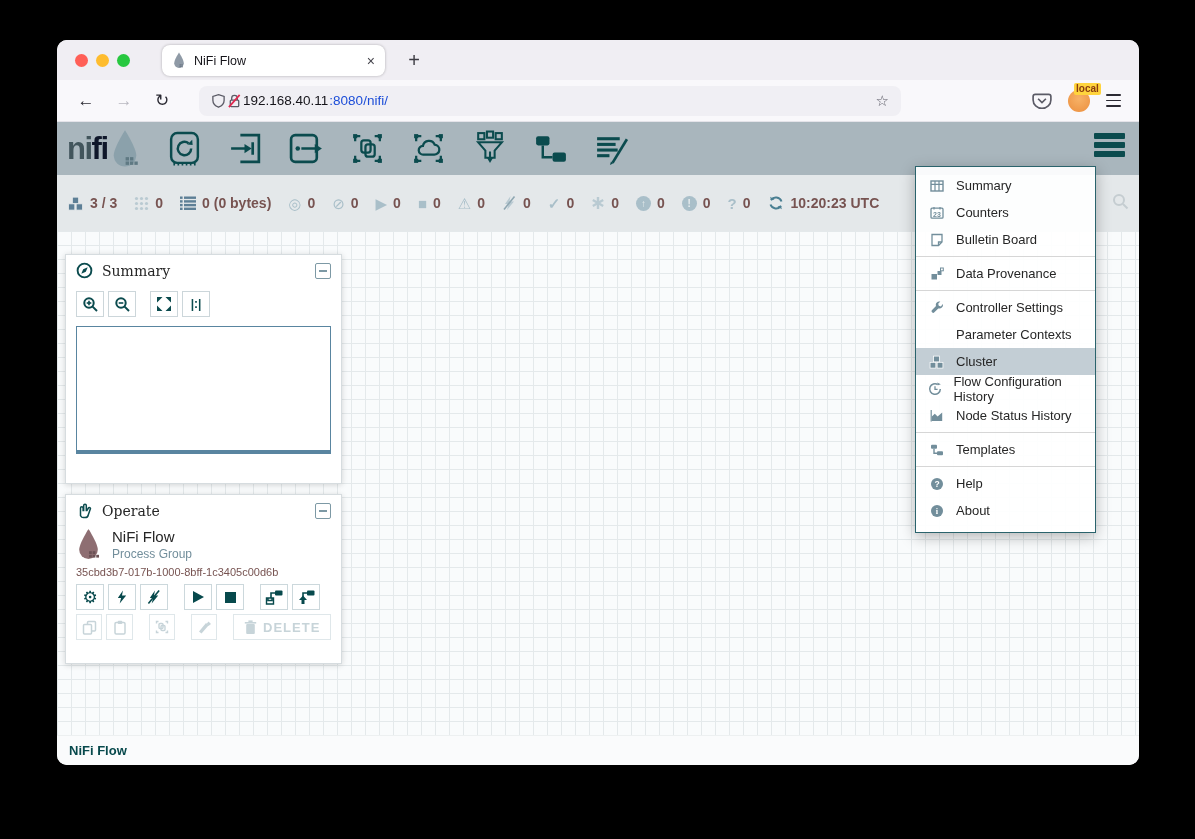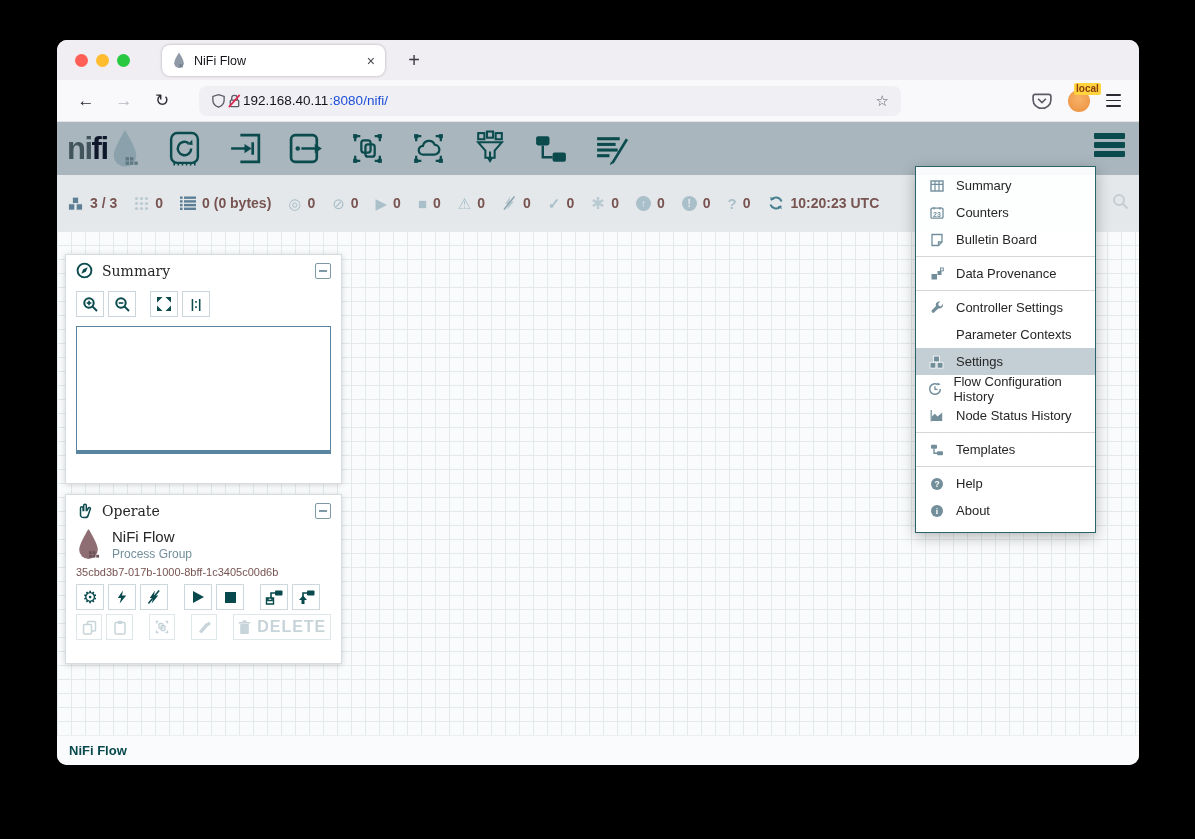--- a/index.html
+++ b/index.html
@@ -87,21 +87,21 @@
   .op-panel { top:263px; height:170px; }
   .op-flow { display:flex; align-items:center; gap:11px; padding:2px 10px 0; }
   .op-name { font-size:15px; color:#262626; }
   .op-type { font-size:12px; color:#728e9b; margin-top:2px; }
   .op-id { padding:5px 10px 2px; font-size:11px; color:#775351; }
   .op-row { display:flex; gap:4px; padding:4px 10px 0; }
   .obtn { width:28px; height:26px; border:1px solid #ccd8dc; background:#fff; color:#07494c;
           display:flex; align-items:center; justify-content:center; font-size:15px; }
   .obtn.gap { margin-left:12px; }
   .obtn.dis { border-color:#dfe7ea; color:#c7d4d9; }
-  .obtn.delete { width:104px; gap:6px; font-size:16px; letter-spacing:1px; color:#c7d4d9; font-weight:bold; }
+  .obtn.delete { width:104px; gap:6px; font-size:13px; letter-spacing:1px; color:#c7d4d9; font-weight:bold; }
 
   
   .menu { position:absolute; left:858px; top:126px; width:181px; height:367px;
           background:rgba(255,255,255,0.93); border:1px solid #2a636c;
           box-shadow:0 4px 14px rgba(0,0,0,.28); padding:5px 0; z-index:50; }
   .mitem { height:27px; display:flex; align-items:center; gap:11px; padding:0 12px;
            font-size:13px; color:#262626; }
   .mitem.active { background:#c3ced5; }
   .micon { width:17px; display:flex; align-items:center; justify-content:center; color:#728e9b; }
   .msep { border-top:1px solid #d6d6d6; margin:3px 0; }
@@ -568,21 +568,21 @@
       <span>Parameter Contexts</span>
     </div>
     <div class="mitem active">
       <span class="micon">
         <svg width="15" height="14" viewBox="0 0 14 13" fill="currentColor" stroke="#fff" stroke-width="0.7">
           <rect x="4.3" y="1" width="5.4" height="5.4"></rect>
             <rect x="1" y="6.8" width="5.4" height="5.4"></rect>
             <rect x="7.6" y="6.8" width="5.4" height="5.4"></rect>
         </svg>
         </span>
-      <span>Settings</span>
+      <span>Cluster</span>
     </div>
     <div class="mitem">
       <span class="micon">
         <svg width="14" height="14" viewBox="0 0 14 14" fill="none" stroke="currentColor" stroke-width="1.5">
           <path d="M12.3 7 A5.3 5.3 0 1 1 9.8 2.5"></path>
           <path d="M9.2 0.6 L10.2 3.3 L12.8 2.2Z" fill="currentColor" stroke="none"></path>
           <path d="M7 4.2 V7.3 H9.6" stroke-width="1.3"></path>
         </svg>
         </span>
       <span>Flow Configuration History</span>

